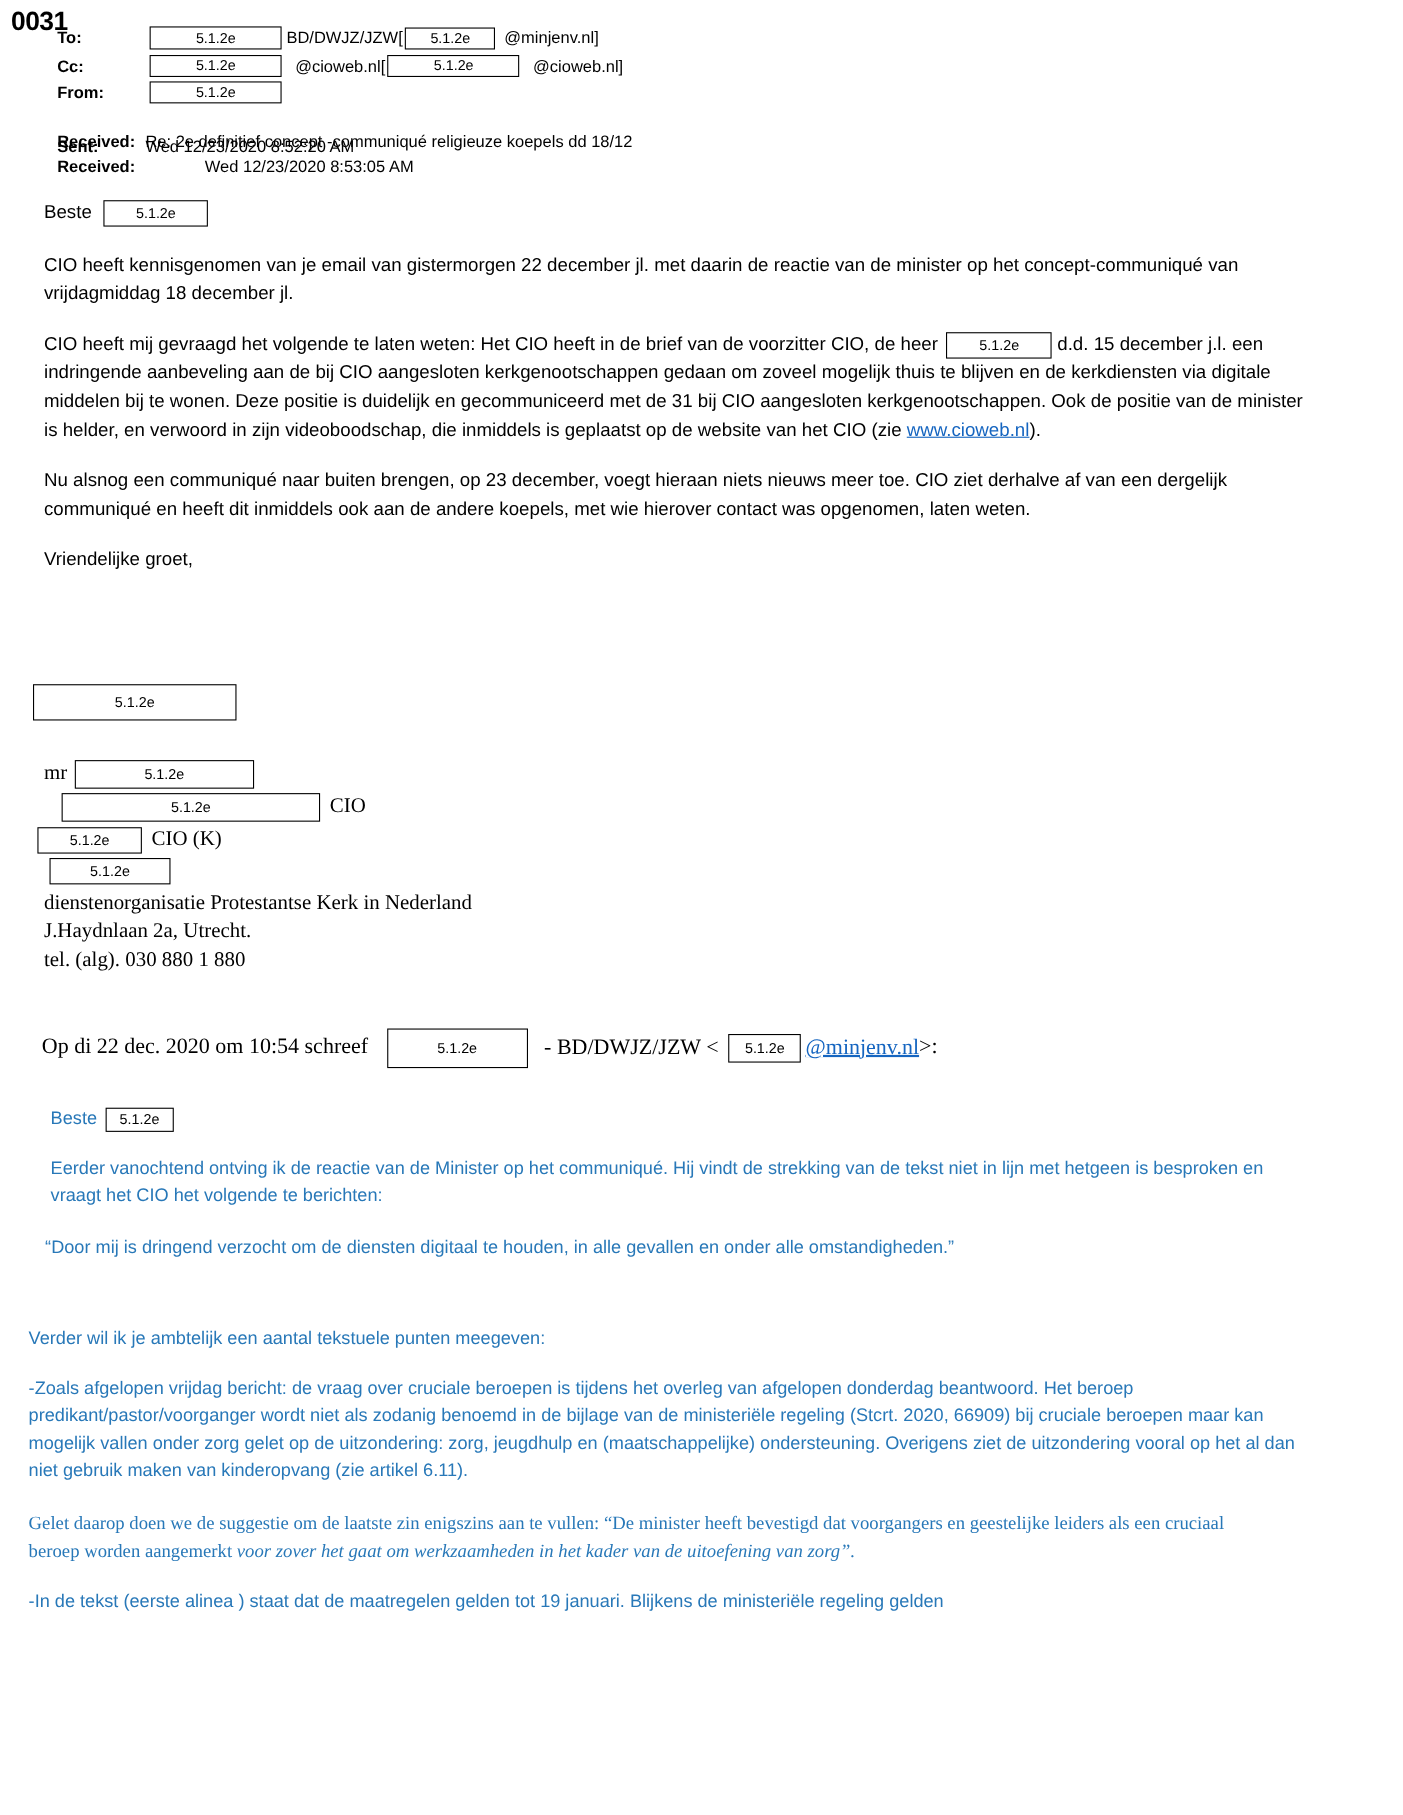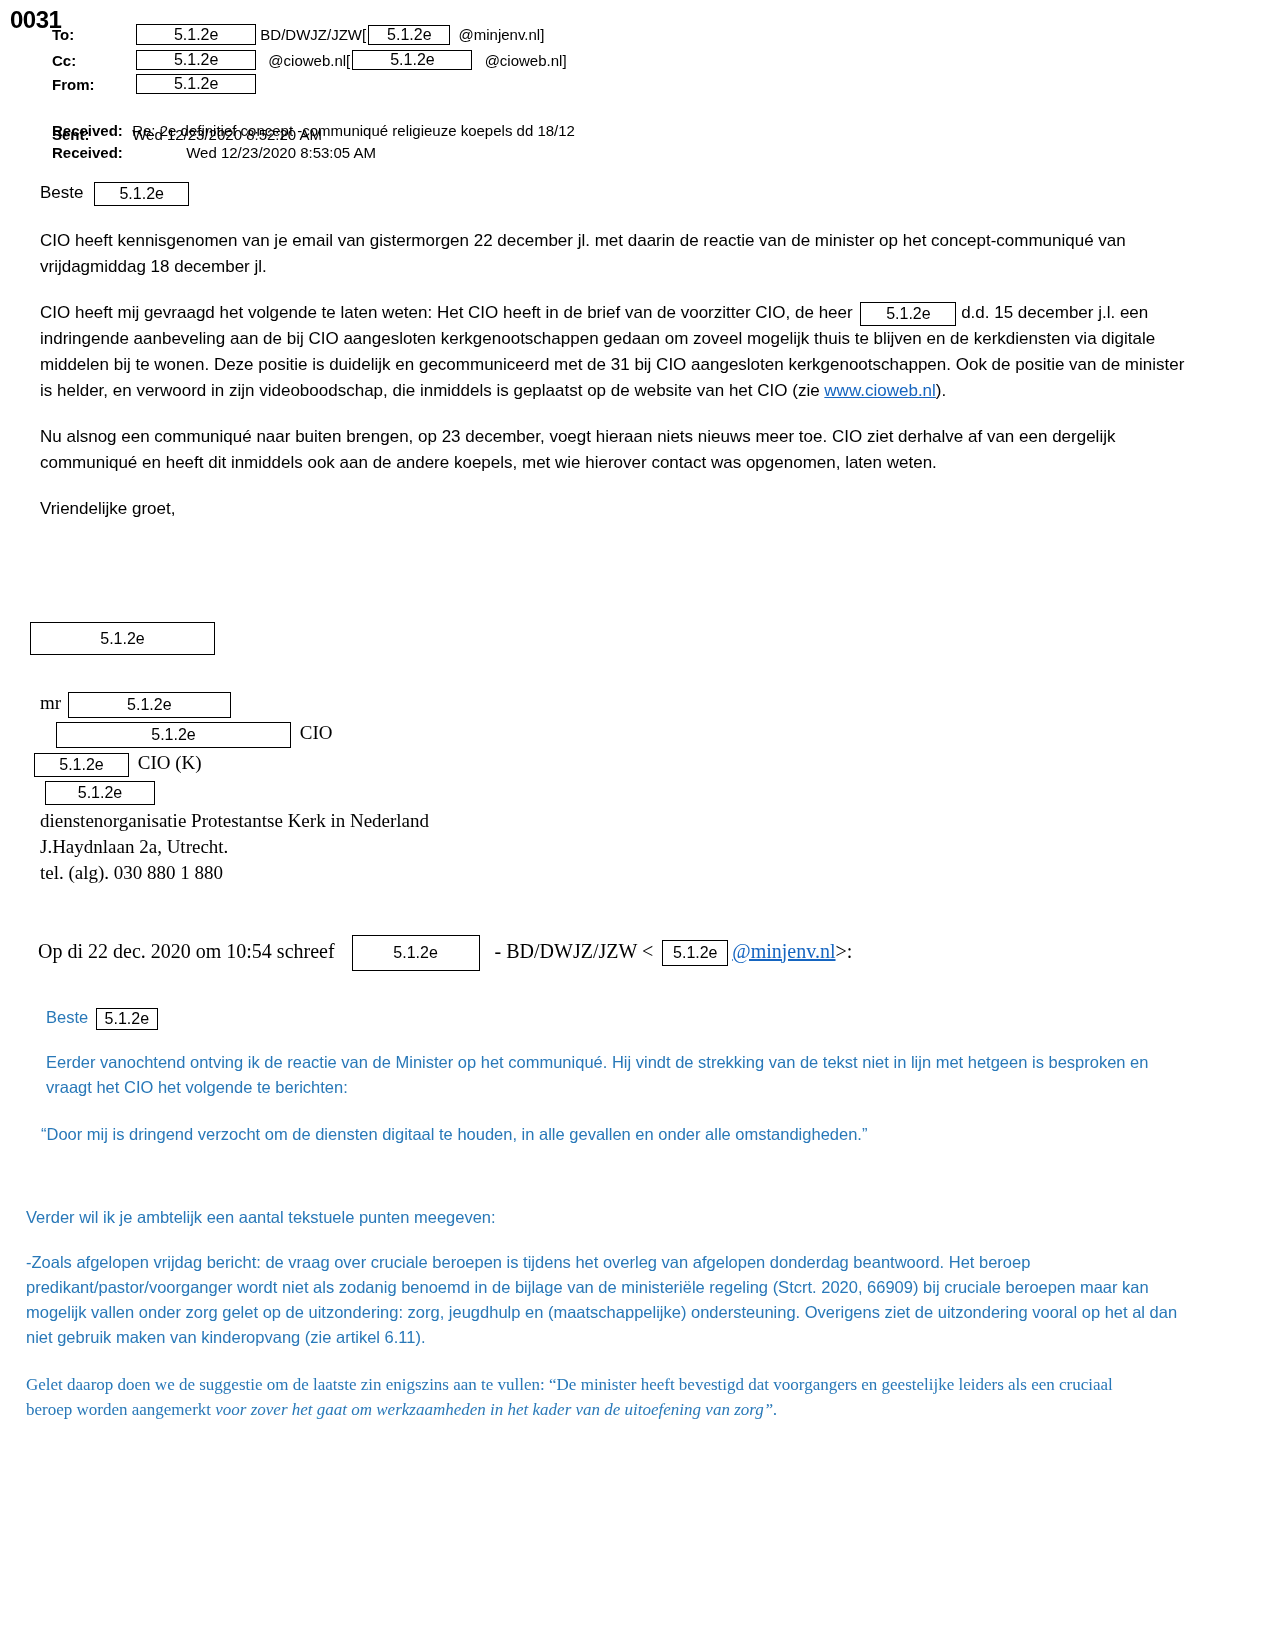--- a/index.html
+++ b/index.html
@@ -21,21 +21,21 @@
     height: 1650px;
     padding: 0;
   }
 
   
   .redact {
     display: inline-block;
     border: 1px solid #000;
     background: #fff;
     font-family: "Liberation Sans", sans-serif;
-    font-size: 16px;
+    font-size: 13px;
     text-align: center;
     vertical-align: middle;
     line-height: 1;
     color: #000;
     box-sizing: border-box;
   }
 
   
   .page-num {
     position: absolute;
@@ -235,15 +235,16 @@
     <p class="blue-body" style="margin:0 0 22px -5px;width:1180px;">“Door mij is dringend verzocht om de diensten digitaal te houden, in alle gevallen en onder alle omstandigheden.”</p>
 
     <p class="blue-body" style="margin:58px 0 20px -20px;width:1100px;">Verder wil ik je ambtelijk een aantal tekstuele punten meegeven:</p>
 
     <p class="blue-body" style="margin:0 0 22px -20px;width:1160px;text-indent:0;padding-left:0;">-Zoals afgelopen vrijdag bericht: de vraag over cruciale beroepen is tijdens het overleg van afgelopen donderdag beantwoord. Het beroep predikant/pastor/voorganger wordt niet als zodanig benoemd in de bijlage van de ministeriële regeling (Stcrt. 2020, 66909) bij cruciale beroepen maar kan mogelijk vallen onder zorg gelet op de uitzondering: zorg, jeugdhulp en (maatschappelijke) ondersteuning. Overigens ziet de uitzondering vooral op het al dan niet gebruik maken van kinderopvang (zie artikel 6.11).</p>
 
     <p class="blue-body serif-blue" style="margin:0 0 22px -20px;width:1120px;font-size:17px;line-height:25px;">
       <span>Gelet daarop doen we de suggestie om de laatste zin enigszins aan te vullen: “De minister heeft bevestigd dat voorgangers en geestelijke leiders als een cruciaal beroep worden aangemerkt </span><span class="italic">voor zover het gaat om werkzaamheden in het kader van de uitoefening van zorg”.</span>
     </p>
 
+    <p class="blue-body" style="margin:0 0 0 -20px;width:1180px;">-In de tekst (eerste alinea ) staat dat de maatregelen gelden tot 19 januari. Blijkens de ministeriële regeling gelden</p>
   </div>
 
 </div>
 
 </body></html>

